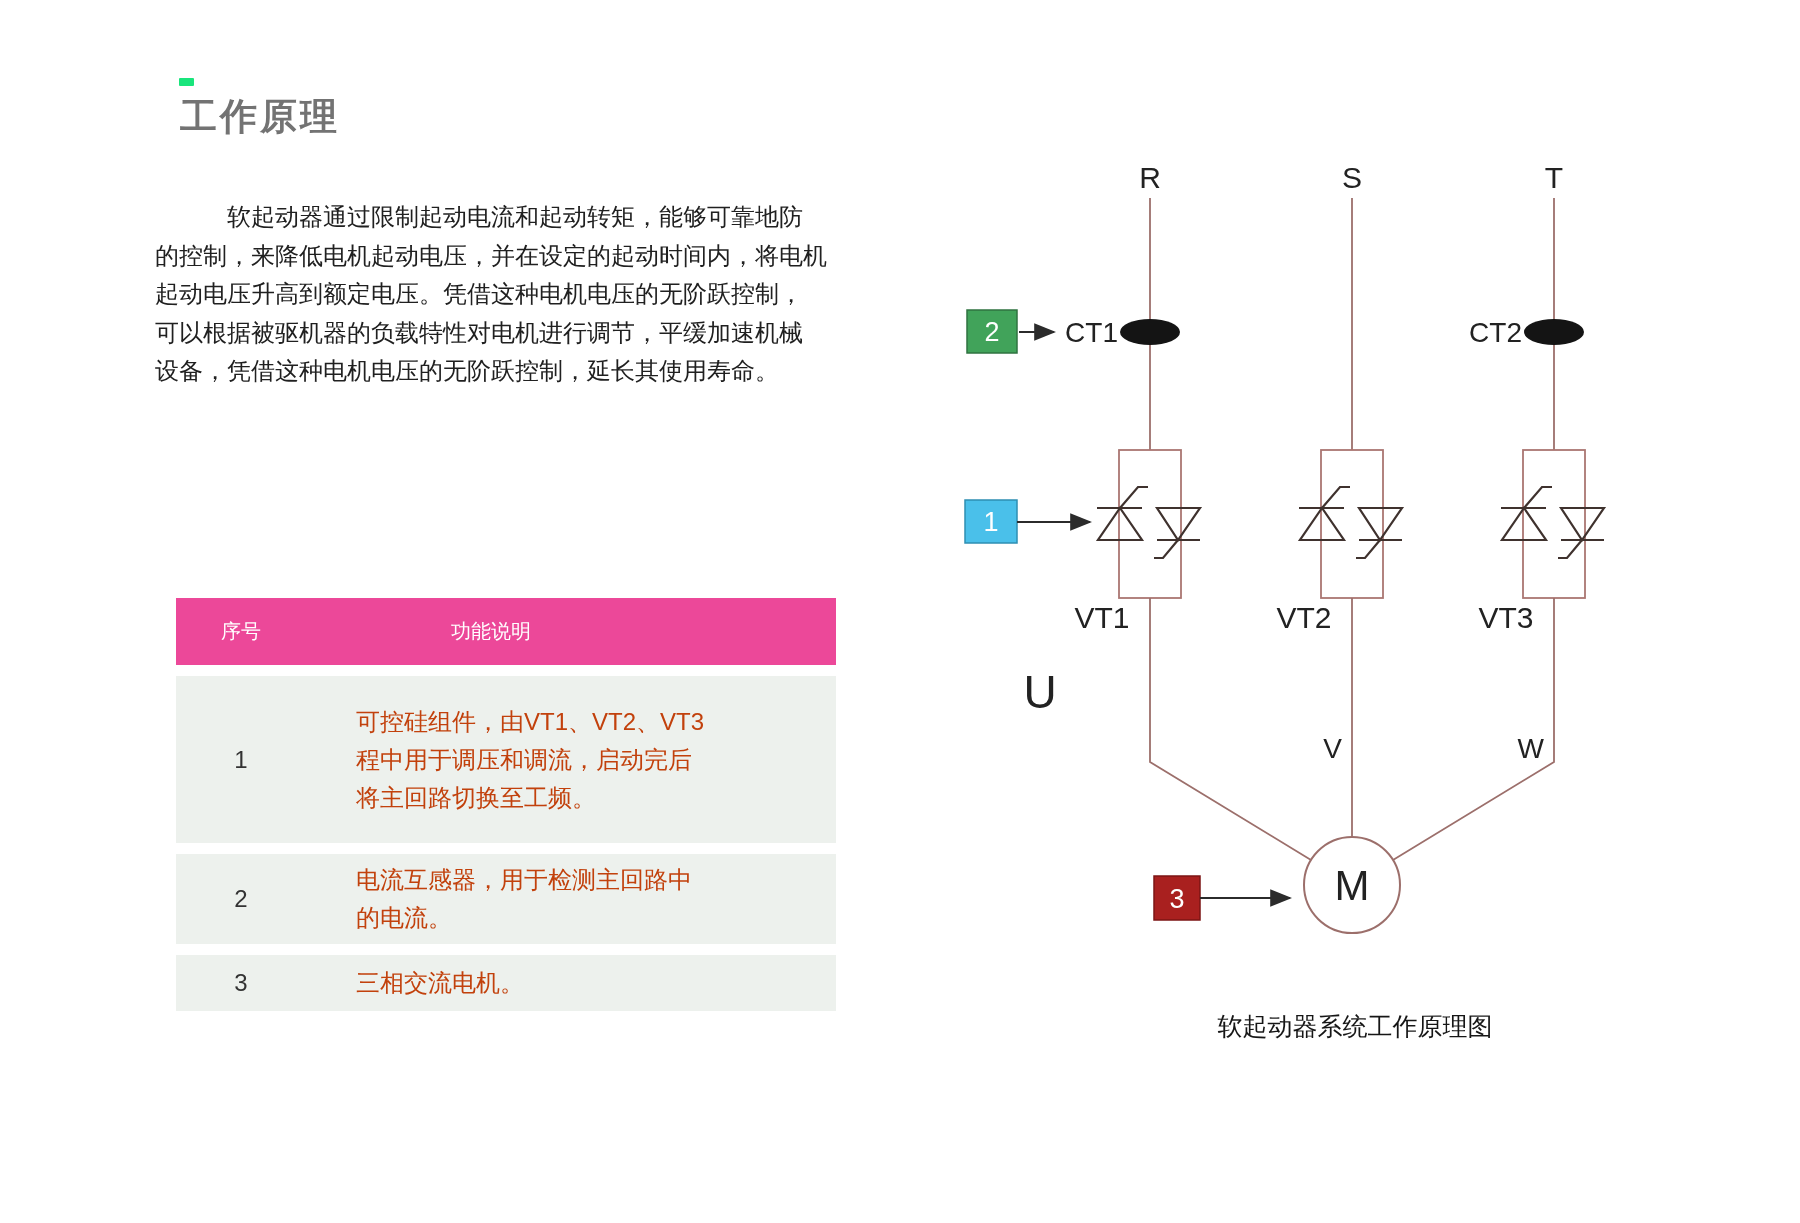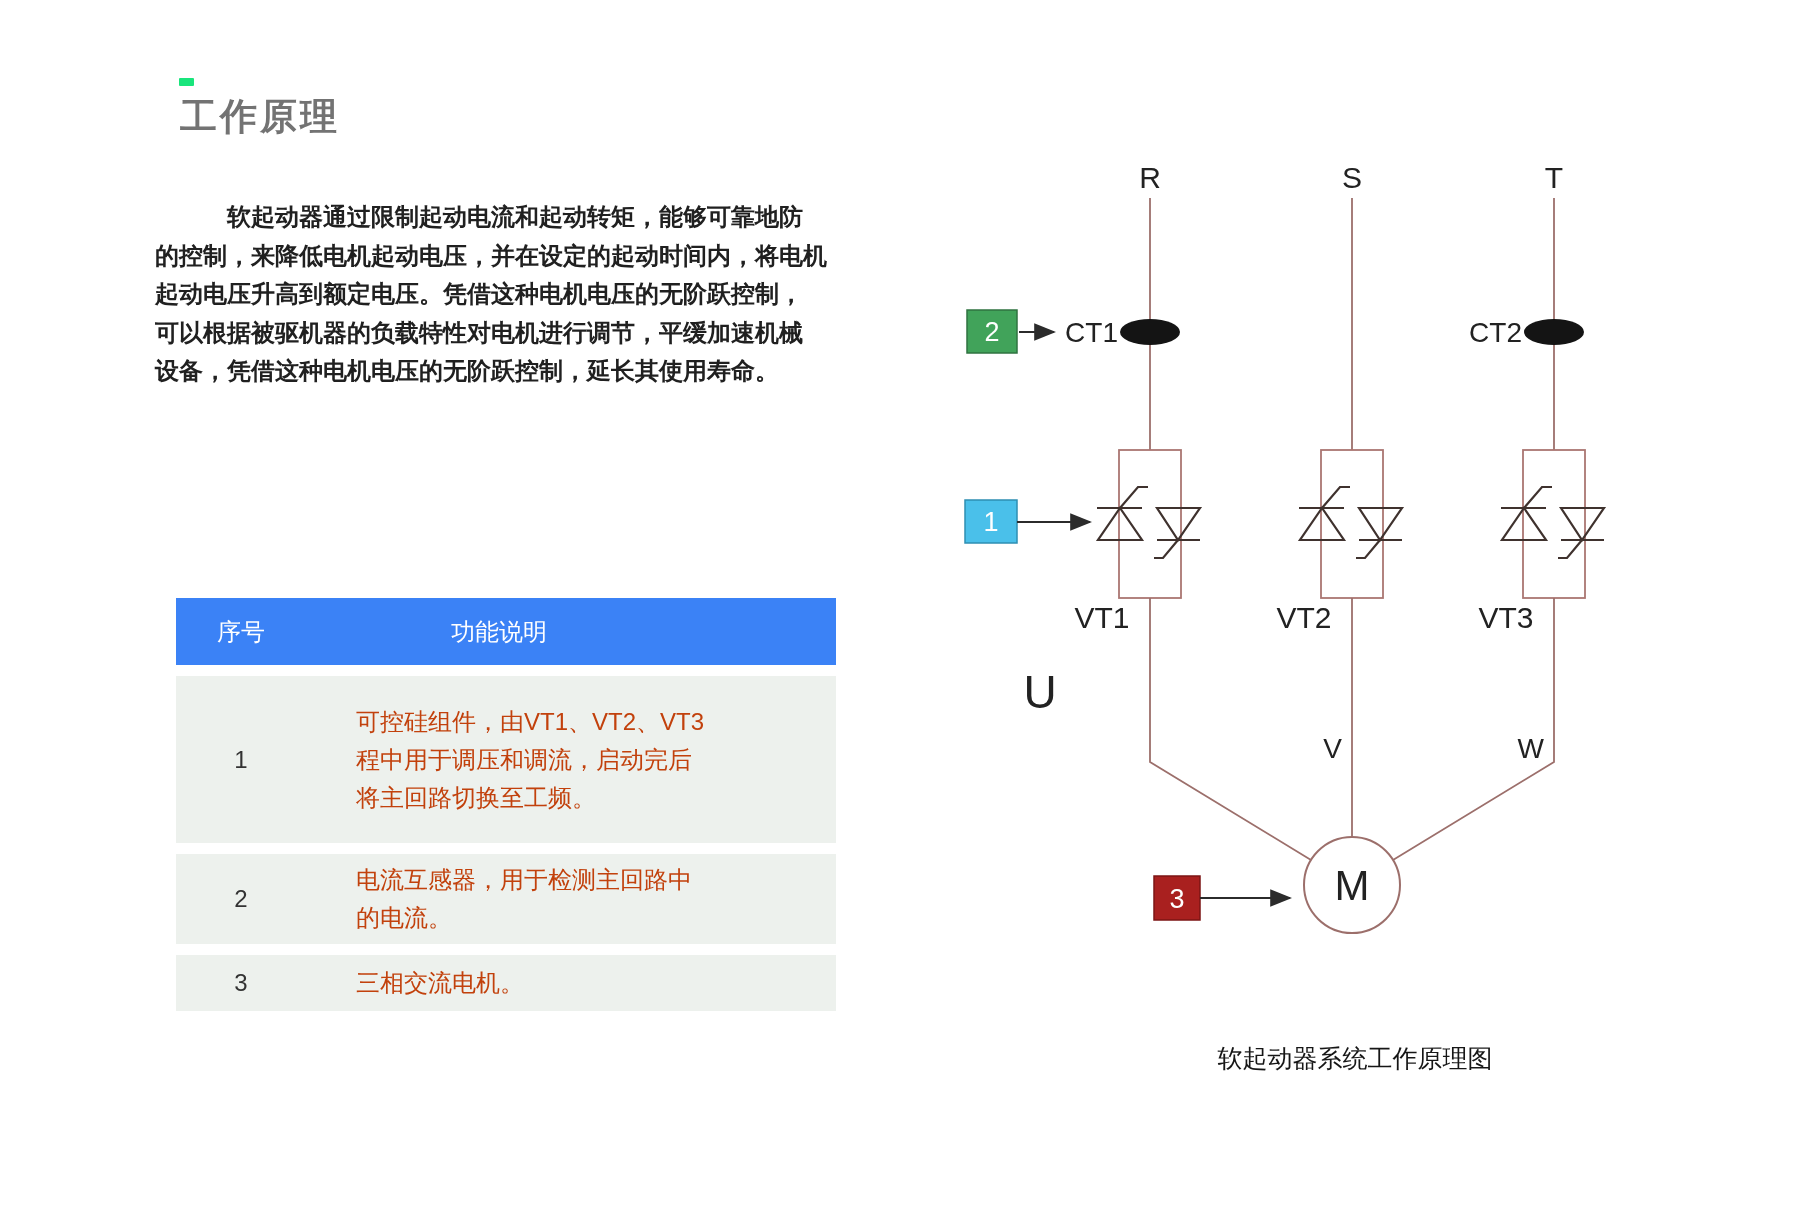--- a/index.html
+++ b/index.html
@@ -5,38 +5,38 @@
   html,body{margin:0;padding:0;}
   body{
     width:1800px;height:1223px;position:relative;background:#ffffff;overflow:hidden;
     font-family:"Liberation Sans","DejaVu Sans",sans-serif;color:#222;
   }
   .abs{position:absolute;}
   
   .accent-dash{left:179px;top:78px;width:15px;height:8px;background:#19e57c;border-radius:1px;}
   .page-title{left:180px;top:92px;font-size:37px;font-weight:700;letter-spacing:3px;color:#737373;}
   .intro{left:155px;top:198px;width:700px;font-size:24px;line-height:38.5px;color:#202020;}
-  .intro .pline{white-space:nowrap;font-weight:bold;}
+  .intro .pline{white-space:nowrap;}
   .intro .pline.first{text-indent:72px;}
   
   .spec-table{left:176px;top:598px;width:660px;}
-  .thead{display:flex;align-items:center;height:67px;background:#3b82f6;color:#fff;font-size:24px;}
+  .thead{display:flex;align-items:center;height:67px;background:#ec4899;color:#fff;font-size:20px;}
   .thead .h-num{width:130px;text-align:center;}
   .thead .h-desc{flex:1;padding-left:145px;}
   .trow{display:flex;background:#edf1ed;margin-top:11px;}
   .trow .c-num{width:130px;display:flex;align-items:center;justify-content:center;font-size:24px;color:#333;}
   .trow .c-desc{flex:1;padding:0 20px 0 50px;display:flex;flex-direction:column;justify-content:center;
     font-size:24px;line-height:38px;color:#c2410c;}
   .trow.r1{height:167px;}
   .trow.r2{height:90px;}
   .trow.r3{height:56px;}
   .c-desc div{white-space:nowrap;}
   
   svg text{fill:#222;}
-  .diagram-caption{left:1140px;top:1010px;width:430px;text-align:center;font-size:25px;color:#161616;margin-top:32px;}
+  .diagram-caption{left:1140px;top:1010px;width:430px;text-align:center;font-size:25px;color:#161616;}
 </style>
 </head>
 <body>
 
 <div class="abs accent-dash"></div>
 <div class="abs page-title">工作原理</div>
 
 <div class="abs intro">
   <div class="pline first">软起动器通过限制起动电流和起动转矩，能够可靠地防</div>
   <div class="pline">的控制，来降低电机起动电压，并在设定的起动时间内，将电机</div>

